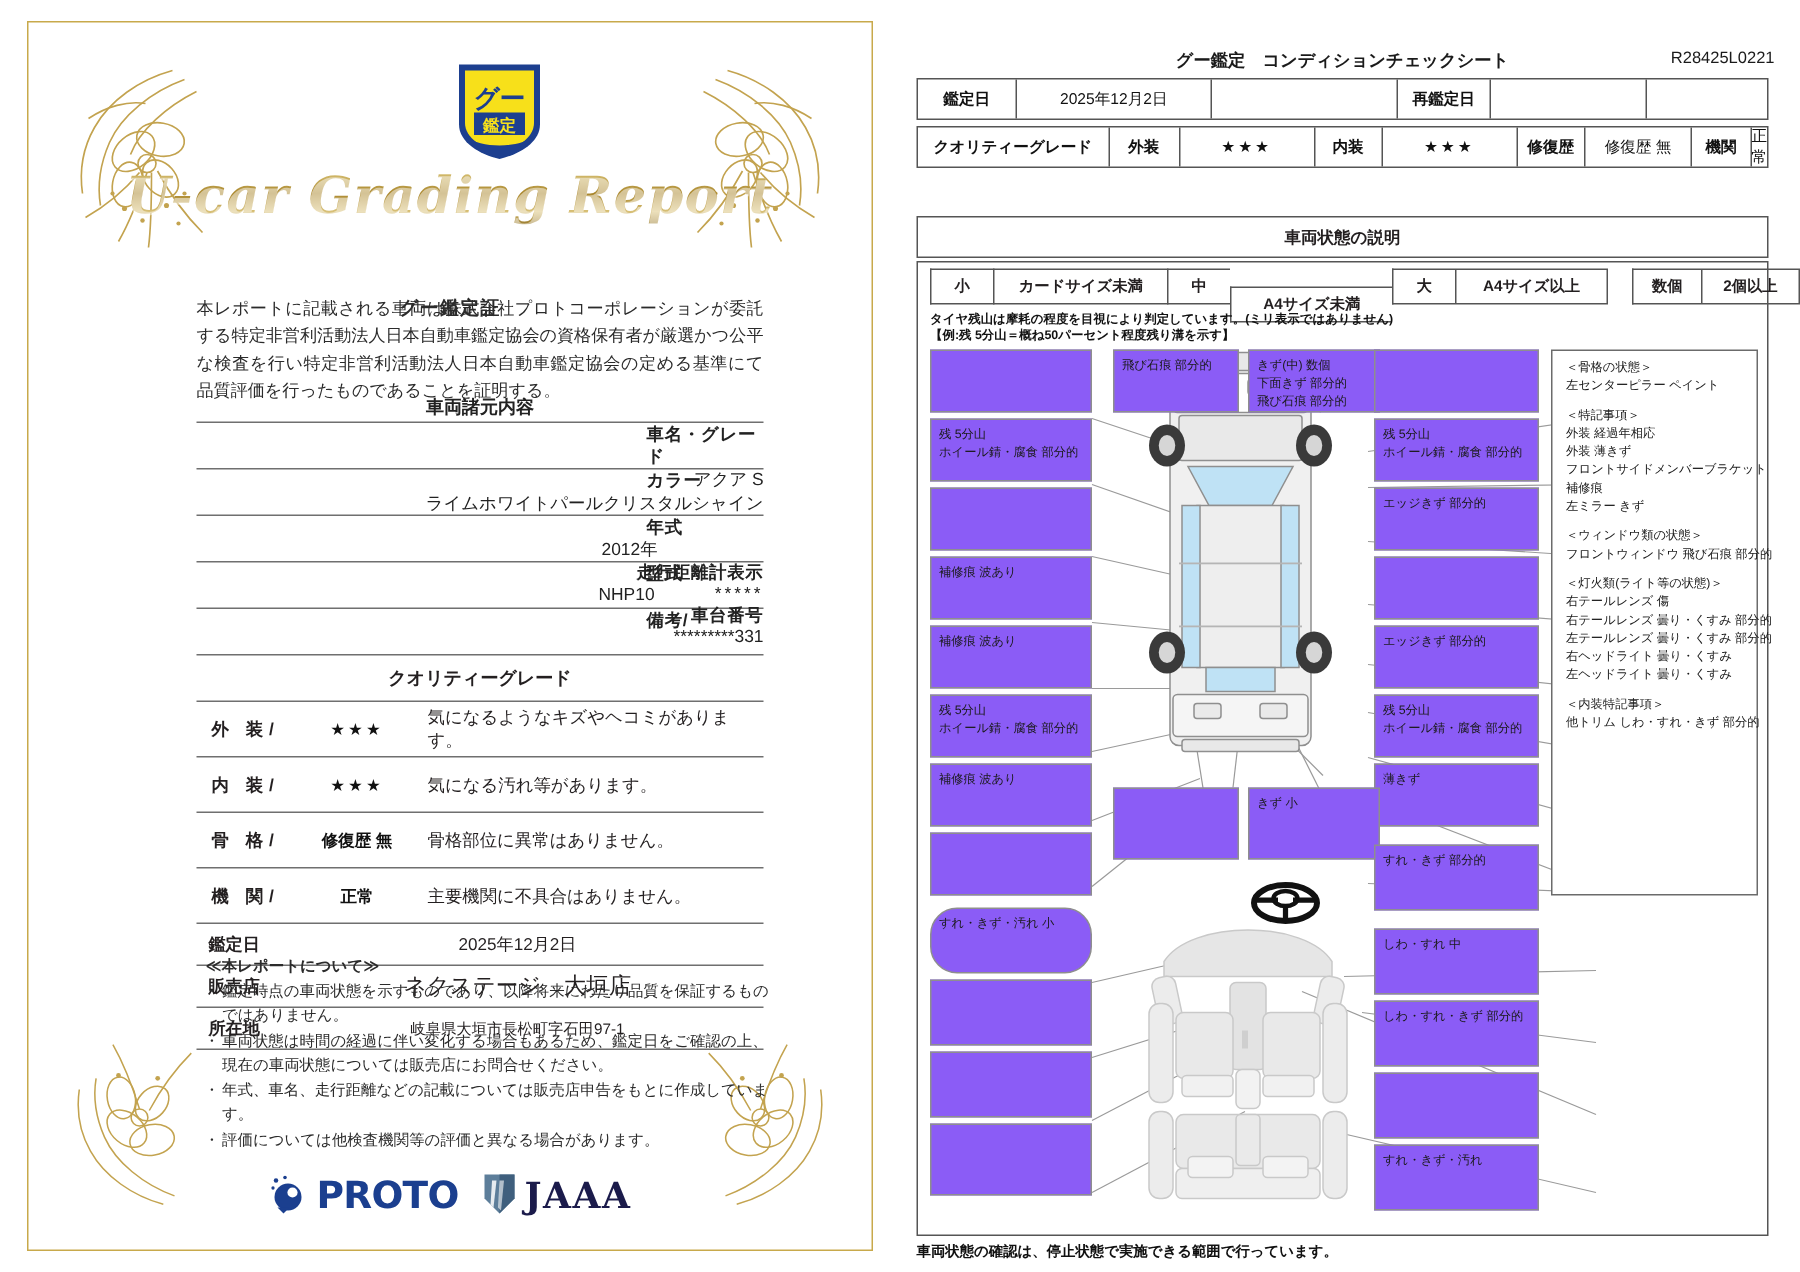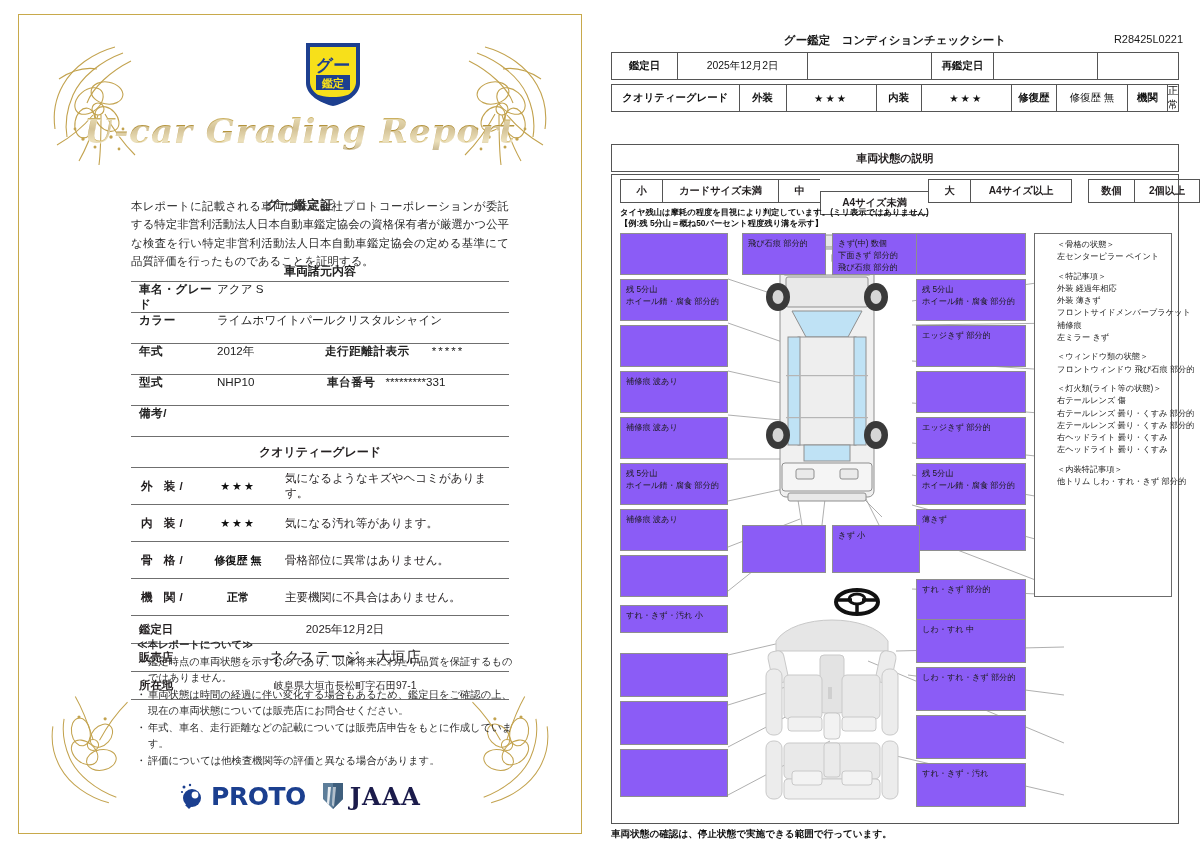--- a/index.html
+++ b/index.html
@@ -21,21 +21,21 @@
     font-size:34px;letter-spacing:1px;color:#b99731;
     background:linear-gradient(180deg,#e3cf86 0%,#a9862c 45%,#d8c077 75%,#8f6f1f 100%);
     -webkit-background-clip:text;background-clip:text;-webkit-text-fill-color:transparent;
     text-shadow:0 1px 0 rgba(255,255,255,.5);}
   .sub-title{position:absolute;left:0;right:0;top:142px;text-align:center;font-size:12.5px;font-weight:bold;color:#2b2b2b;letter-spacing:1px;margin-top:40px;}
 
   .lead{position:absolute;left:112px;top:182px;width:378px;font-size:11.4px;line-height:1.62;color:#2b2b2b;text-align:justify;}
 
   .spec-head{position:absolute;left:112px;top:248px;width:378px;text-align:center;font-size:12px;font-weight:bold;color:#222;}
   .spec{position:absolute;left:112px;top:266px;width:378px;}
-  .row{display:flex;align-items:flex-start;border-top:1px solid #6f6f6f;height:30px;font-size:11.6px;color:#222;}
+  .row{display:flex;align-items:flex-end;border-top:1px solid #6f6f6f;height:30px;font-size:11.6px;color:#222;flex-direction:column;}
   .row.first{border-top:1px solid #6f6f6f;}
   .row .lbl{font-weight:bold;letter-spacing:.5px;}
   .row .val{font-weight:normal;}
   .w-lbl{width:86px;padding-left:8px;box-sizing:border-box;}
 
   .qg-head{border-top:1px solid #6f6f6f;height:30px;display:flex;align-items:center;justify-content:center;font-size:12px;font-weight:bold;}
   .grade-row{display:flex;align-items:center;border-top:1px solid #6f6f6f;height:36px;font-size:11.6px;}
   .grade-row .g-lbl{width:68px;padding-left:10px;box-sizing:border-box;font-weight:bold;letter-spacing:4px;}
   .grade-row .g-star{width:78px;text-align:center;font-size:11px;letter-spacing:2px;color:#111;}
   .grade-row .g-txt{flex:1;padding-left:8px;}
@@ -74,21 +74,21 @@
   .legend .lc{border:1px solid #555;border-right:none;box-sizing:border-box;height:24px;display:flex;align-items:center;justify-content:center;font-size:10.2px;font-weight:bold;}
   .legend .lc.last{border-right:1px solid #555;}
   .legend-gap{width:16px;}
 
   .tirenote{position:absolute;left:8px;top:32px;font-size:8.3px;font-weight:bold;line-height:1.38;color:#111;}
 
   .abox{position:absolute;border:1px solid #8e8e8e;background:#8b5cf6;box-sizing:border-box;padding:4px 5px 0 5px;
          font-size:8.2px;line-height:1.45;color:#1a1a1a;}
   .abox .ln{white-space:nowrap;}
 
-  .notesbox{position:absolute;border:1px solid #6b6b6b;background:#fff;box-sizing:border-box;padding:5px 22px;
+  .notesbox{position:absolute;border:1px solid #6b6b6b;background:#fff;box-sizing:border-box;padding:5px 9px;
             font-size:8.2px;line-height:1.5;color:#1a1a1a;}
   .notesbox .grp{margin-bottom:7px;}
   .notesbox .ln{white-space:nowrap;}
 
   .leadlines{position:absolute;left:0;top:0;width:568px;height:650px;pointer-events:none;}
 
   .cardiag{position:absolute;left:140px;top:50px;width:150px;height:290px;}
   .intdiag{position:absolute;left:130px;top:420px;width:180px;height:215px;}
   .wheelicon{position:absolute;left:222px;top:412px;width:46px;height:30px;}
 
@@ -551,28 +551,28 @@
           <div class="ln">左テールレンズ 曇り・くすみ 部分的</div>
           <div class="ln">右ヘッドライト 曇り・くすみ</div>
           <div class="ln">左ヘッドライト 曇り・くすみ</div>
         </div>
         <div class="grp">
           <div class="ln">＜内装特記事項＞</div>
           <div class="ln">他トリム しわ・すれ・きず 部分的</div>
         </div>
       </div>
 
-      <div class="abox" style="left:8px;top:430px;width:108px;height:28px;">
+      <div class="abox" style="left:8px;top:430px;width:108px;height:44px;border-radius:18px;">
         <div class="ln">すれ・きず・汚れ 小</div>
       </div>
       <div class="abox" style="left:8px;top:478px;width:108px;height:44px;"></div>
       <div class="abox" style="left:8px;top:526px;width:108px;height:44px;"></div>
       <div class="abox" style="left:8px;top:574px;width:108px;height:48px;"></div>
 
-      <div class="abox" style="left:304px;top:404px;width:110px;height:44px;">
+      <div class="abox" style="left:304px;top:388px;width:110px;height:44px;">
         <div class="ln">すれ・きず 部分的</div>
       </div>
       <div class="abox" style="left:304px;top:444px;width:110px;height:44px;">
         <div class="ln">しわ・すれ 中</div>
       </div>
       <div class="abox" style="left:304px;top:492px;width:110px;height:44px;">
         <div class="ln">しわ・すれ・きず 部分的</div>
       </div>
       <div class="abox" style="left:304px;top:540px;width:110px;height:44px;"></div>
       <div class="abox" style="left:304px;top:588px;width:110px;height:44px;">

